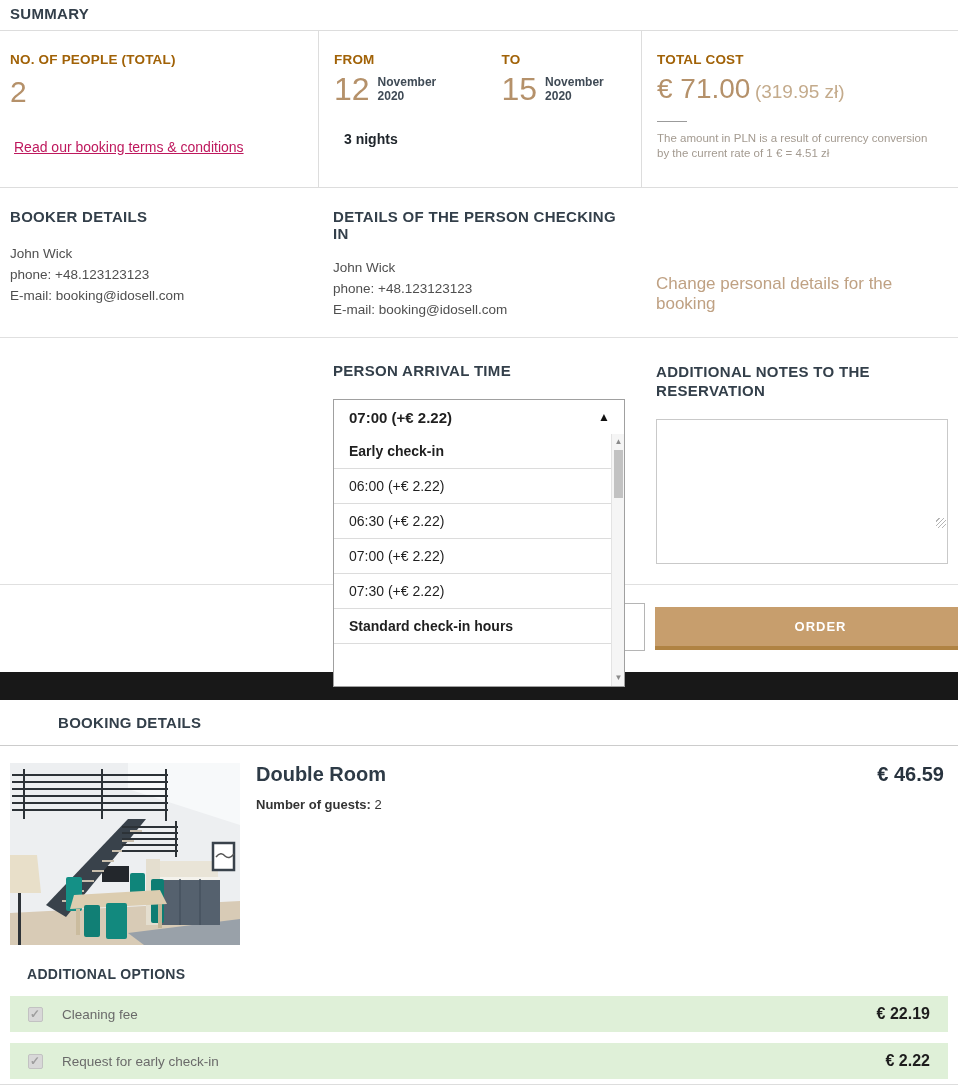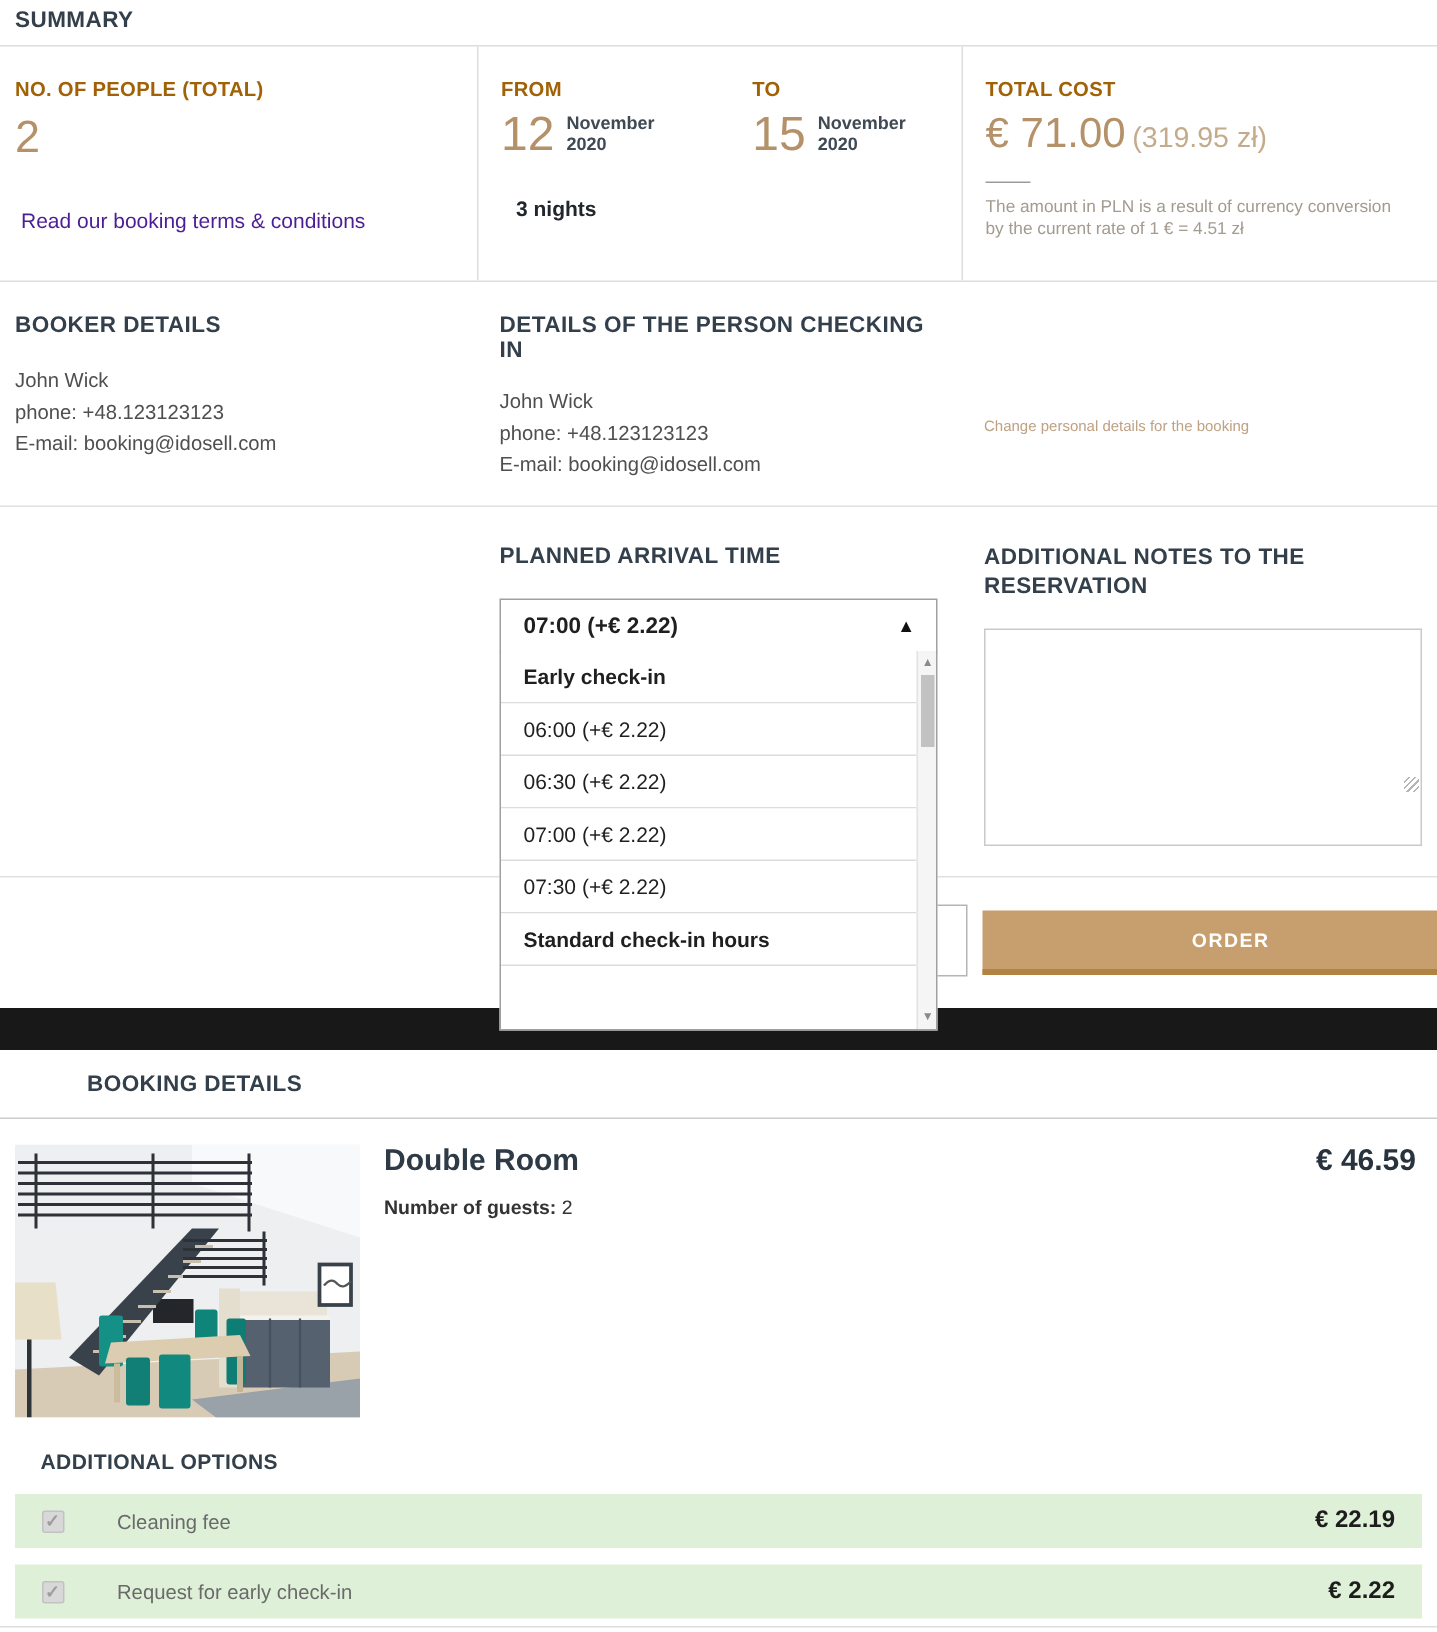--- a/index.html
+++ b/index.html
@@ -14,42 +14,42 @@
   
   .summary-title { position:absolute; top:5px; left:10px; }
 
   
   .sum-row { position:absolute; top:31px; left:0; width:958px; height:157px; display:flex; border-bottom:1px solid #ddd; }
   .sum-col1 { width:318px; padding:21px 12px 0 10px; }
   .sum-col2 { width:323px; padding:21px 15px 0 15px; border-left:1px solid #ddd; }
   .sum-col3 { width:317px; padding:21px 15px 0 15px; border-left:1px solid #ddd; }
   .lbl { font-size:13.5px; font-weight:700; color:#a16207; letter-spacing:.2px; }
   .big-tan { font-size:30px; color:#b5916a; font-weight:400; margin-top:8px; }
-  .terms-link { display:inline-block; margin:30px 0 3px 4px; font-size:14px; color:#4c1d95; cursor:pointer; }
+  .terms-link { display:inline-block; margin:30px 0 3px 4px; font-size:14px; color:#be185d; cursor:pointer;text-decoration:underline; }
   .dates { display:flex;gap:43px; }
   .date-block { width:145px; }
   .date-line { display:flex; align-items:flex-start; margin-top:6px; }
   .date-day { font-size:32px; line-height:32px; color:#b5916a; }
   .date-my { margin:2px 0 0 8px; font-size:12px; font-weight:700; color:#3f4a55; line-height:14px; }
   .nights { margin:26px 0 0 10px; font-size:14px; font-weight:700; color:#20262c; }
   .price-line { margin-top:6px; white-space:nowrap; }
   .price-eur { font-size:28px; color:#b5916a; }
   .price-pln { font-size:19px; color:#c4ab8c; }
   .mini-hr { width:30px; height:1px; background:#9b9b9b; margin:16px 0 9px 0; }
   .conv-note { font-size:11.5px; color:#a39a90; line-height:15px; }
 
   
   .det-row { position:absolute; top:188px; left:0; width:958px; height:150px; display:flex; border-bottom:1px solid #e0e0e0; }
   .det-col1 { width:318px; padding:20px 12px 0 10px; }
   .det-col2 { width:323px; padding:20px 15px 0 15px; }
   .det-col3 { width:317px; padding:86px 15px 0 15px; }
   .det-lines { margin-top:18px; font-size:13.5px; color:#4f4f4f; line-height:21px; }
   .det-col2 .sec-h { max-width:285px; }
   .det-col2 .det-lines { margin-top:15px; }
-  .tan-link { font-size:10px; color:#bfa183; cursor:pointer; }
+  .tan-link { font-size:17px; color:#bfa183; cursor:pointer; }
 
   
   .arr-row { position:absolute; top:338px; left:0; width:958px; height:247px; border-bottom:1px solid #e0e0e0; }
   .arr-col { position:absolute; top:0; left:333px; width:292px; }
   .arr-col .sec-h { margin-top:24px; }
   .select-box { position:relative; margin-top:20px; width:292px; height:37px; background:#fff; border:1px solid #a0a0a0; line-height:35px; padding:0 15px; font-size:15px; font-weight:700; color:#1f1f1f; cursor:pointer; }
   .caret-up { position:absolute; right:14px; top:0; line-height:35px; font-size:12px; color:#111; }
   .notes-col { position:absolute; top:0; left:656px; width:292px; }
   .notes-col .sec-h { margin-top:24px; line-height:19px; max-width:290px; }
   .notes-ta { display:block; margin-top:19px; width:292px; height:145px; border:1px solid #c9c9c9; resize:none; font-family:"Liberation Sans",sans-serif; font-size:13px; padding:6px; color:#333; outline:none; }
@@ -83,21 +83,21 @@
   .room-info { position:absolute; left:256px; top:17px; }
   .room-name { font-size:20px; font-weight:600; color:#2e3b47; }
   .room-guests { margin-top:11px; font-size:13px; color:#333; }
   .room-guests b { font-weight:700; }
   .room-price { position:absolute; right:10px; top:17px; font-size:20px; font-weight:700; color:#28333e; }
 
   
   .addopts { position:absolute; top:960px; left:0; width:958px; }
   .ao-title { position:absolute; top:6px; left:27px; font-size:14px; }
   .ao-rows { position:absolute; top:36px; left:10px; width:938px; }
-  .ao-row { display:flex; align-items:center; height:36px; background:#dff0d8; margin-bottom:11px; padding:0 18px;gap:16px; }
+  .ao-row { display:flex; align-items:center; height:36px; background:#dff0d8; margin-bottom:11px; padding:0 18px; }
   .ao-check { width:15px; height:15px; background:#d8d8d8; border:1px solid #c2c2c2; border-radius:2px; margin-right:19px; position:relative; flex:0 0 auto; }
   .ao-check::after { content:"✓"; position:absolute; left:1px; top:-1px; font-size:12px; font-weight:700; color:#9e9e9e; }
   .ao-label { font-size:13.5px; color:#6a6a6a; flex:1; }
   .ao-price { font-size:16px; font-weight:700; color:#1d1d1d; }
 
   .bottom-hr { top:1084px; }
 </style>
 </head>
 <body>
 
@@ -168,21 +168,21 @@
         <div>E-mail: booking@idosell.com</div>
       </div>
     </div>
     <div class="det-col3">
       <span class="tan-link">Change personal details for the booking</span>
     </div>
   </div>
 
   <div class="arr-row">
     <div class="arr-col">
-      <div class="sec-h">PLANNED ARRIVAL TIME</div>
+      <div class="sec-h">PERSON ARRIVAL TIME</div>
       <div class="select-box">
         <span>07:00 (+€ 2.22)</span>
         <span class="caret-up">▲</span>
       </div>
     </div>
     <div class="notes-col">
       <div class="sec-h">ADDITIONAL NOTES TO THE RESERVATION</div>
       <textarea class="notes-ta" style=""></textarea>
       <span class="ta-grip"></span>
     </div>

